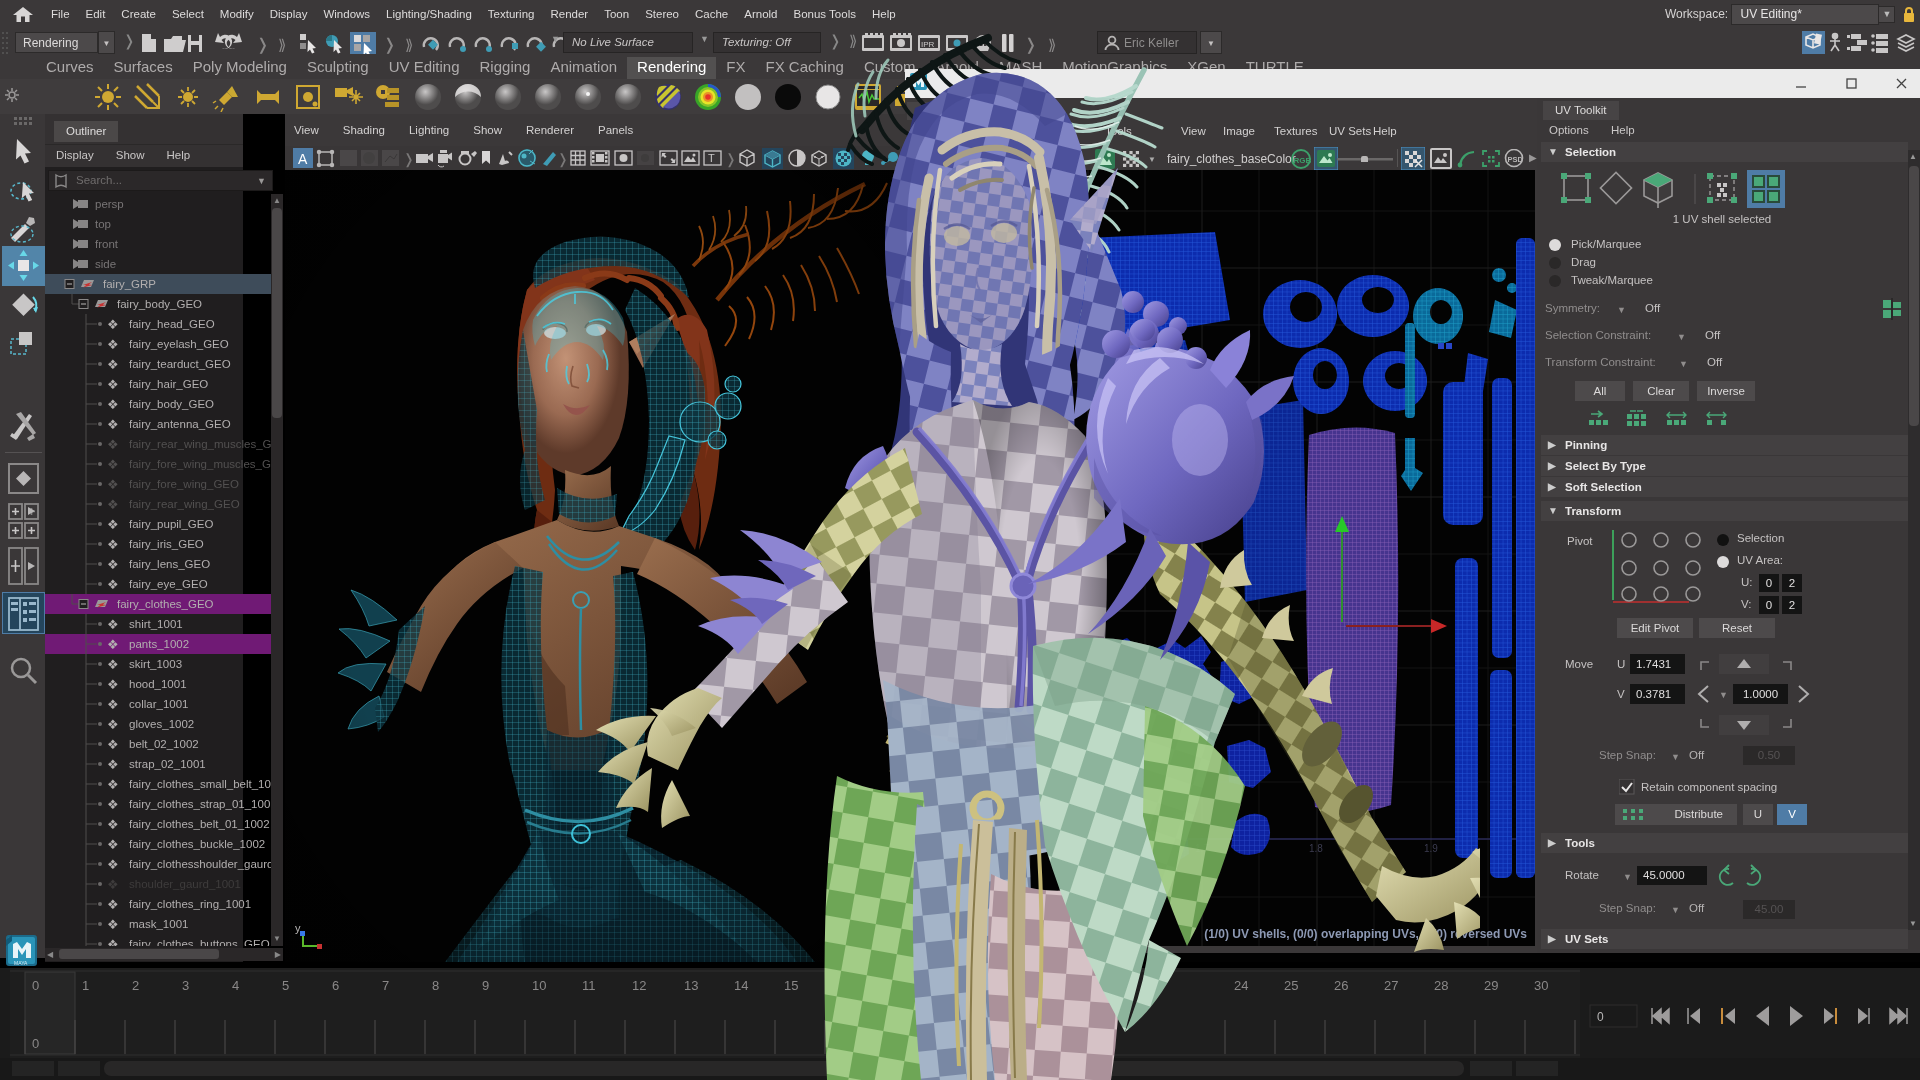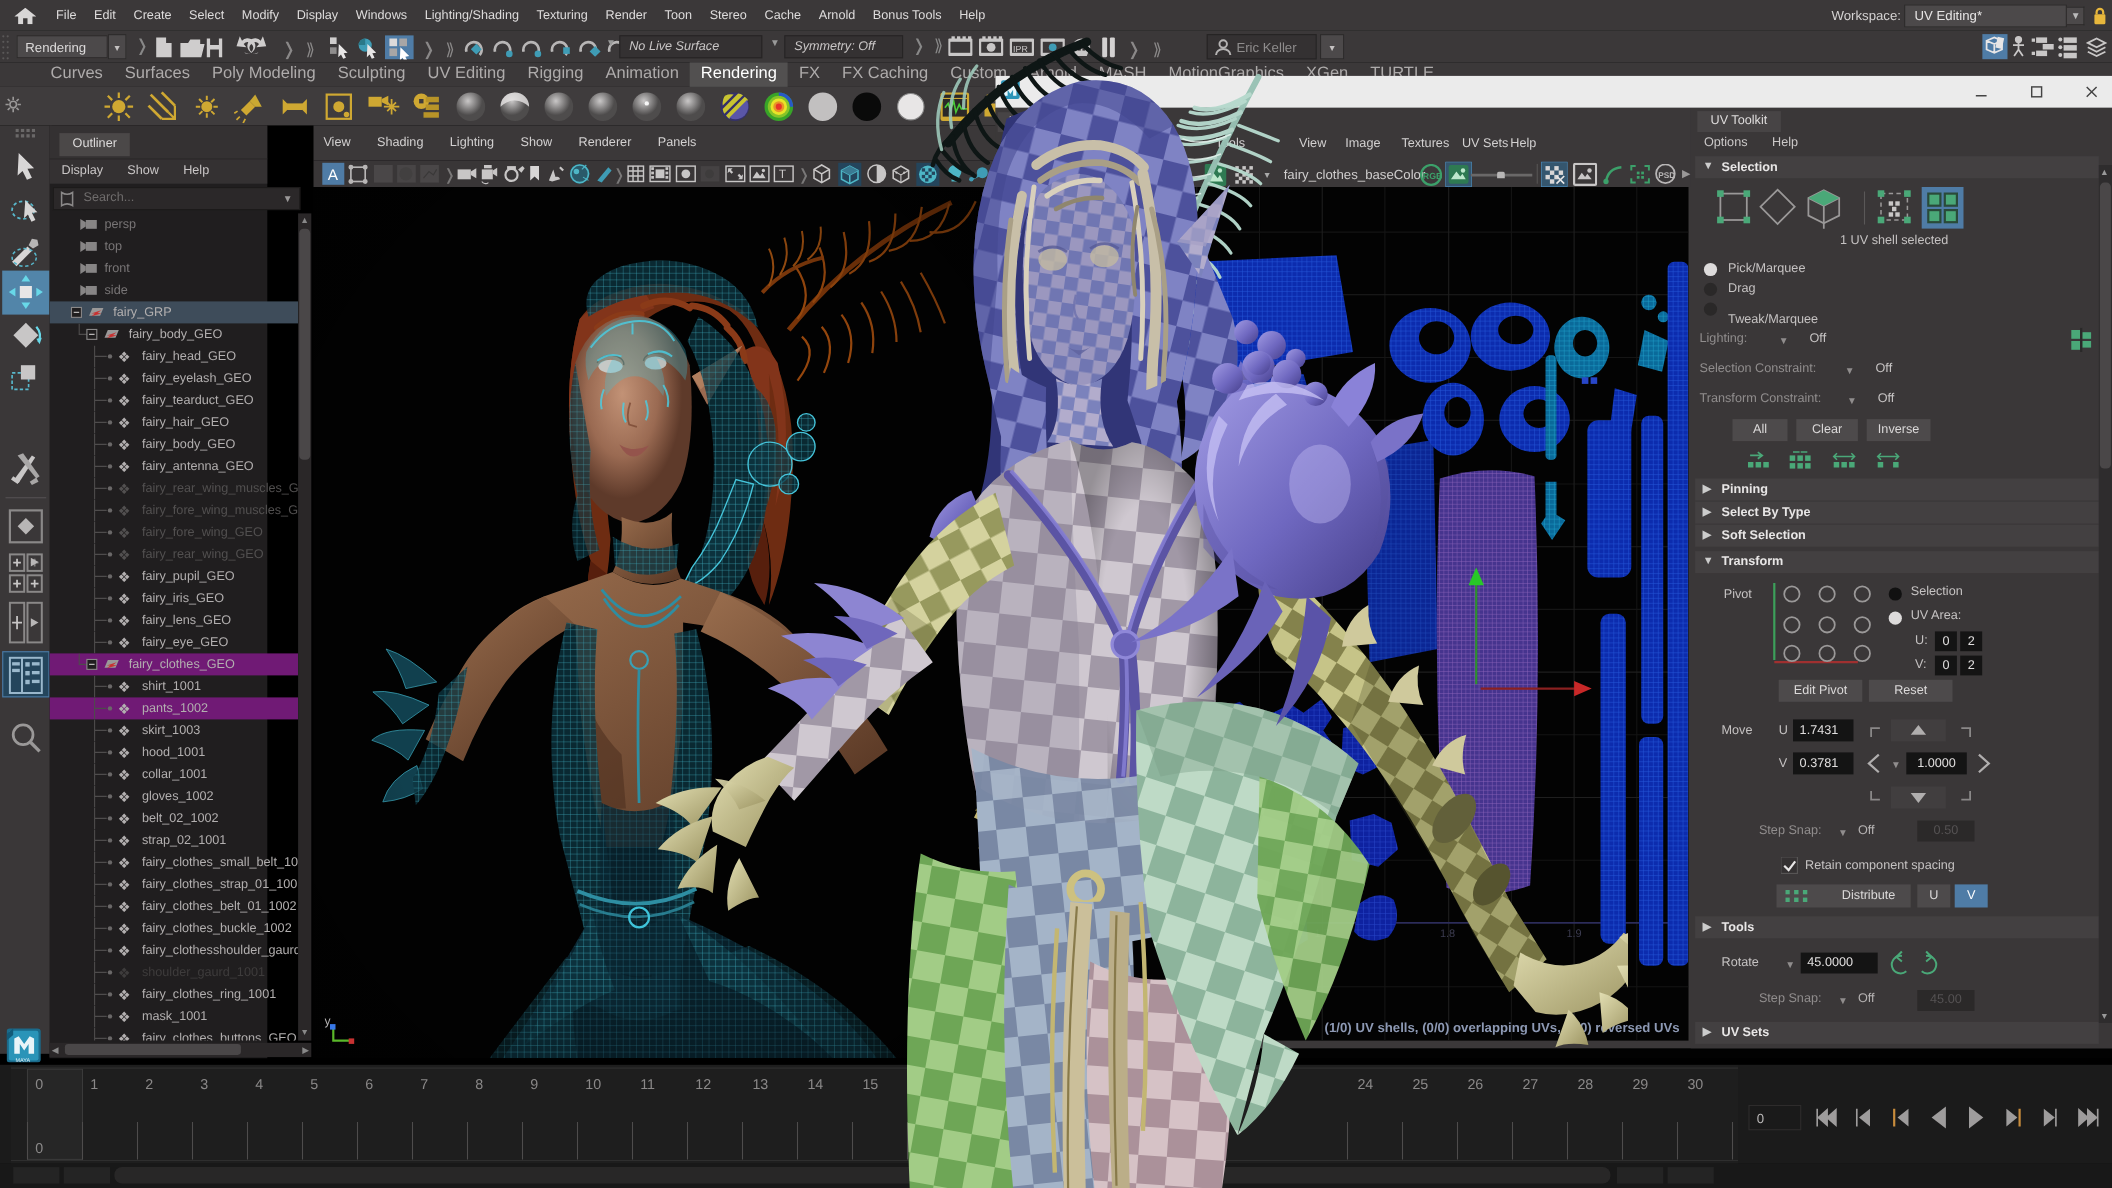--- a/index.html
+++ b/index.html
@@ -144,21 +144,21 @@
         <rect x="10" y="8" width="7" height="7" transform="rotate(45 13 11)"></rect>
         <circle cx="43" cy="16" r="3"></circle>
         <circle cx="69" cy="16" r="3"></circle>
         <rect x="92" y="10" width="6" height="6"></rect>
         <rect x="118" y="10" width="7" height="7" transform="rotate(45 121 13)"></rect>
       </g>
   </svg>
   <div class="sep" style="left:551px;top:6px;font-size:9px;color:#999">▼</div>
   <div class="sunken" style="left:563px;top:4px;width:130px;height:21px;padding:3px 0 0 8px;">No Live Surface</div>
   <div class="sep" style="left:700px;top:6px;font-size:9px;color:#999">▼</div>
-  <div class="sunken" style="left:713px;top:4px;width:108px;height:21px;padding:3px 0 0 8px;">Symmetry: Off</div>
+  <div class="sunken" style="left:713px;top:4px;width:108px;height:21px;padding:3px 0 0 8px;">Texturing: Off</div>
   <div class="sep" style="left:829px;">❭</div>
   <div class="sep" style="left:849px;">⟫</div>
   <svg class="abs" style="left:862px;top:4px" width="200" height="22" viewBox="0 0 200 22">
     <g fill="#c9c7c7">
       <g transform="translate(0,0)">
           <rect x="0" y="3" width="22" height="16" rx="1" fill="#c9c7c7"></rect>
           <rect x="2" y="6" width="18" height="10" fill="#3b3839"></rect>
           <rect x="3" y="1" width="3" height="3"></rect>
           <rect x="8" y="1" width="3" height="3"></rect>
           <rect x="13" y="1" width="3" height="3"></rect>
@@ -1292,22 +1292,22 @@
             <rect x="21" y="23" width="11" height="11" fill="#4aa878"></rect>
           </g>
         </g>
     </svg>
     <div class="abs" style="left:0;top:115px;width:370px;text-align:center;color:#c5c2c2;">1 UV shell selected</div>
     <div class="radio on" style="left:12px;top:141px;"></div>
       <div class="abs" style="left:34px;top:140px;">Pick/Marquee</div>
     <div class="radio" style="left:12px;top:159px;"></div>
       <div class="abs" style="left:34px;top:158px;">Drag</div>
     <div class="radio" style="left:12px;top:177px;"></div>
-      <div class="abs" style="left:34px;top:176px;margin-top:11px;">Tweak/Marquee</div>
-    <div class="abs" style="left:8px;top:204px;color:#908d8d;">Lighting:</div>
+      <div class="abs" style="left:34px;top:176px;">Tweak/Marquee</div>
+    <div class="abs" style="left:8px;top:204px;color:#908d8d;">Symmetry:</div>
       <div class="abs" style="left:80px;top:207px;color:#908d8d;font-size:9px;">▼</div>
       <div class="abs" style="left:108px;top:204px;">Off</div>
     <svg class="abs" style="left:344px;top:200px" width="22" height="22" viewBox="0 0 22 22">
         <g fill="#4aa878">
           <rect x="2" y="2" width="8" height="8"></rect>
           <rect x="2" y="12" width="8" height="8"></rect>
           <rect x="12" y="4" width="8" height="6"></rect>
           <rect x="12" y="12" width="8" height="6"></rect>
         </g>
         <path d="M11 0 v22" stroke="#2a2828" stroke-width="2"></path>

